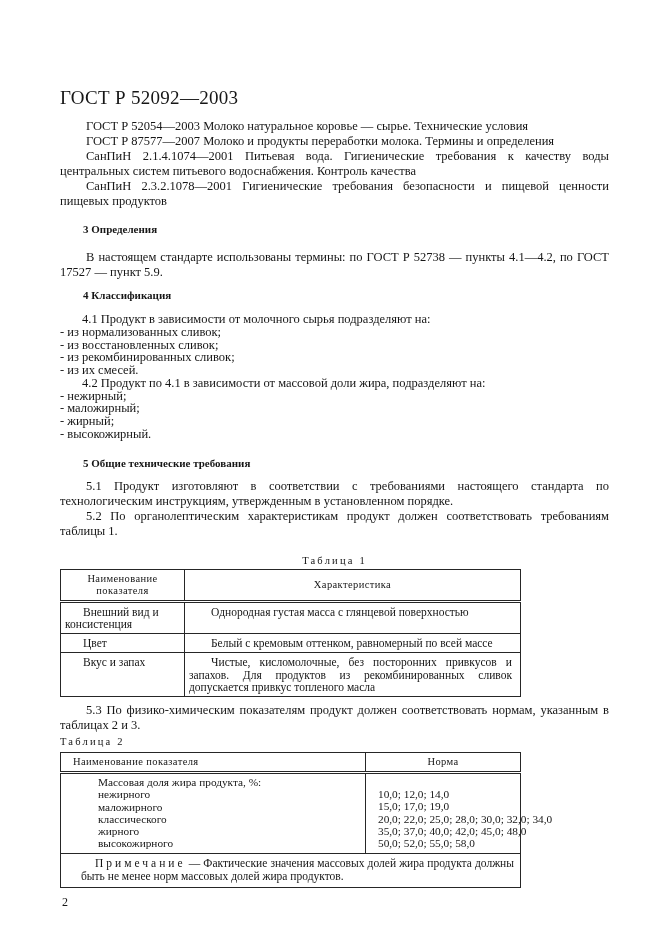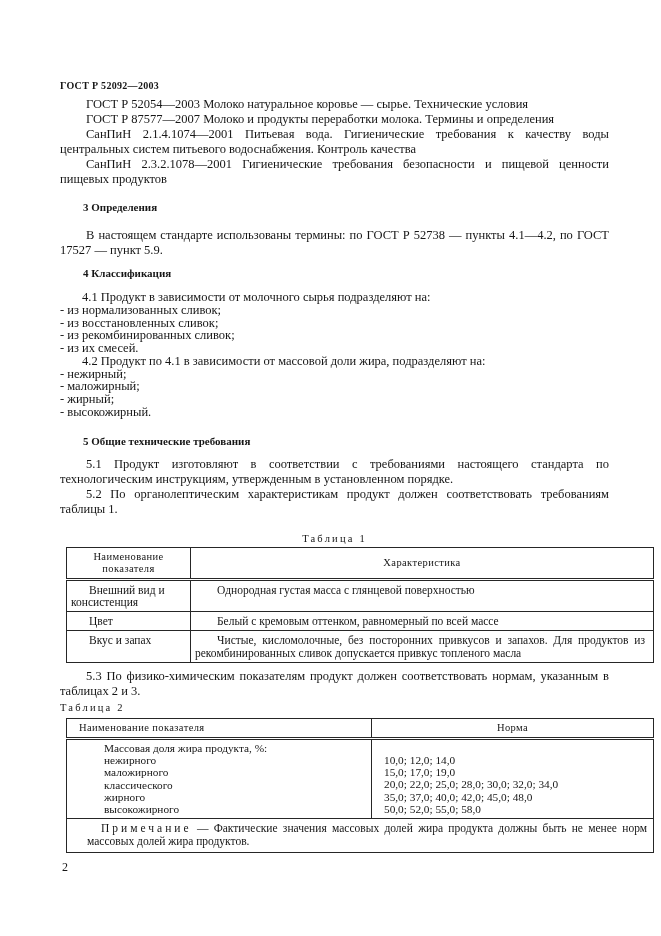--- a/index.html
+++ b/index.html
@@ -3,42 +3,42 @@
 <meta charset="utf-8">
 <style>
   html,body { margin:0; padding:0; background:#ffffff; }
   .page {
     position:relative; width:661px; height:936px; background:#ffffff;
     overflow:hidden; font-family:"Liberation Serif","DejaVu Serif",serif;
     color:#161616;
   }
   .content { position:absolute; left:60px; top:79px; width:549px; }
 
-  .doc-code { font-weight:bold; font-size:10px; line-height:14px; letter-spacing:.3px; }
+  .doc-code { font-weight:normal; font-size:19px; line-height:14px; letter-spacing:.3px;margin-top:12px; }
 
-  .refs { margin-top:4px; }
+  .refs { margin-top:14px; }
   .para { margin:0; font-size:12.5px; line-height:15px; text-align:justify; text-indent:26px; }
 
   .sec-h { font-size:11px; font-weight:bold; line-height:17px; margin:0 0 0 23px; }
   .mt-h3 { margin-top:12px; }
   .mt-p3 { margin-top:12px; }
   .mt-h4 { margin-top:7px; }
   .mt-h5 { margin-top:14px; }
   .mt-p51 { margin-top:7px; }
 
   .cls { margin-top:9px; }
   .cls-line { font-size:12.5px; line-height:12.75px; }
   .cls-clause { padding-left:22px; }
 
   .tbl-label { font-size:10.5px; line-height:12px; letter-spacing:2.2px; }
   .mt-lbl1 { margin-top:16px;text-align:center; }
   .mt-lbl2 { margin-top:3px; }
   .mt-p53 { margin-top:6px; }
 
-  table { width:588px; border-collapse:collapse; table-layout:fixed;margin-left:6px; }
+  table { width:461px; border-collapse:collapse; table-layout:fixed; }
   .t1 { margin-top:2px; }
   .t2 { margin-top:4px; }
   th, td { border:1px solid #262626; }
   thead th {
     font-weight:normal; font-size:10.5px; line-height:12px;
     padding:3px 2px; letter-spacing:.4px; text-align:center;
     border-bottom:3px double #262626;
   }
   .t1 td { font-size:11.5px; line-height:12.3px; vertical-align:top; }
   .t1 td.name { padding:3px 3px 3px 4px; text-indent:18px; }

